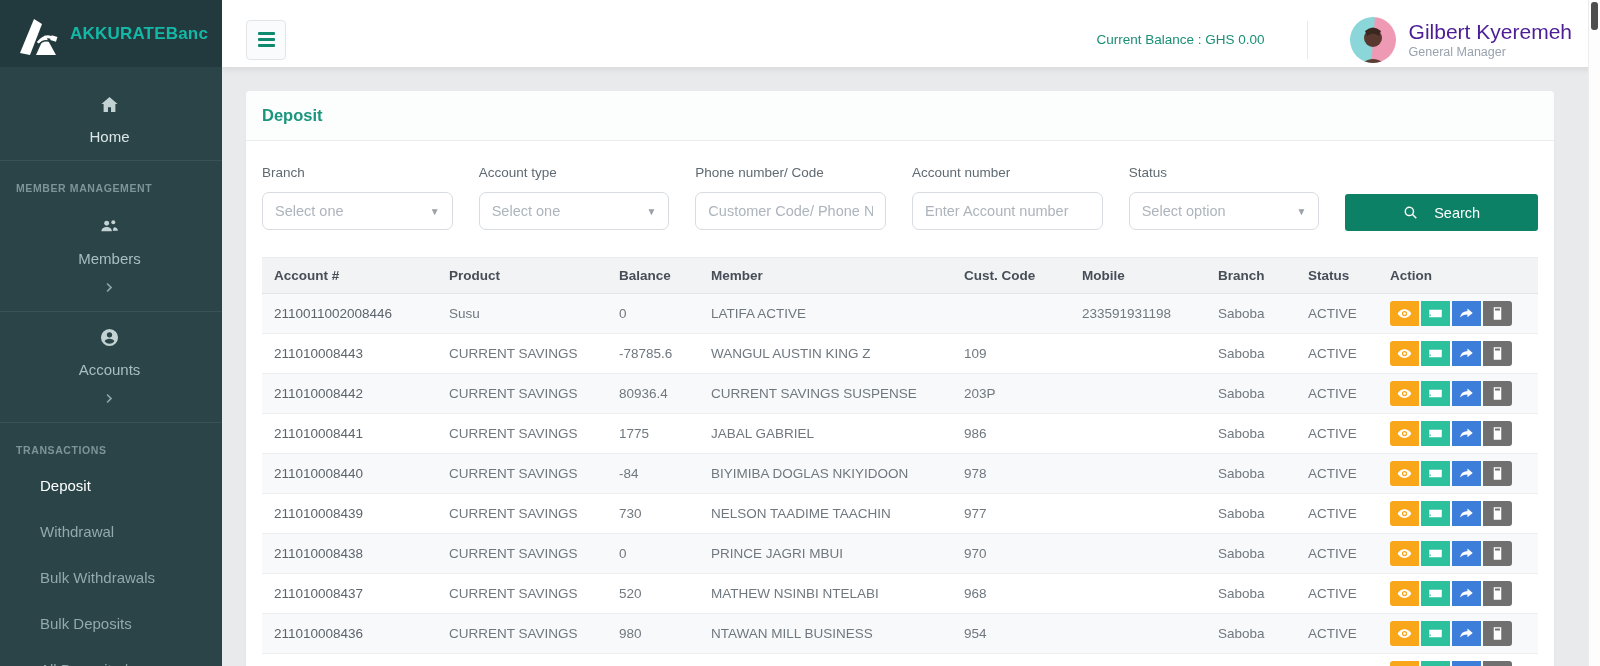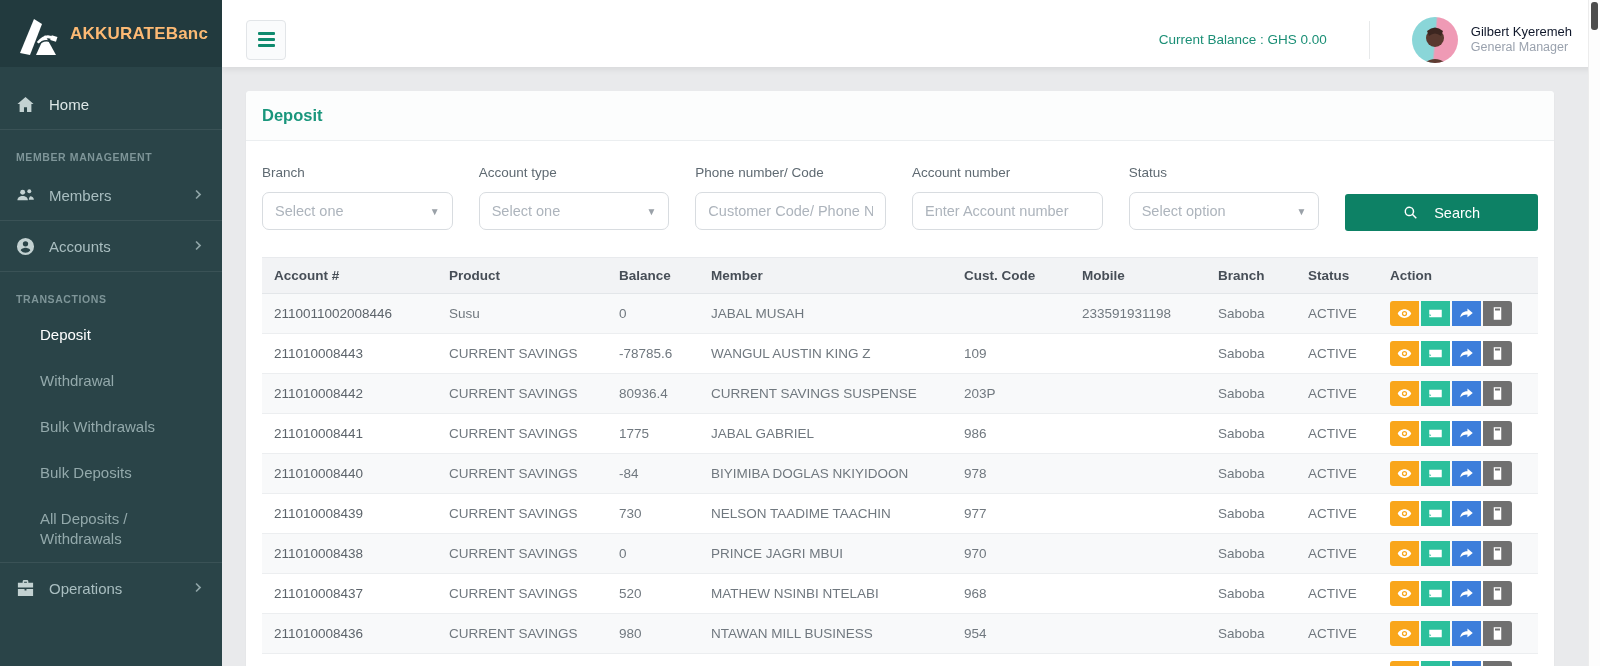--- a/index.html
+++ b/index.html
@@ -5,24 +5,24 @@
   * { margin:0; padding:0; box-sizing:border-box; }
   html,body { width:1600px; height:666px; overflow:hidden; }
   body { font-family:"Liberation Sans", sans-serif; background:#e9eaec; }
   .app { position:relative; width:1600px; height:666px; overflow:hidden; }
 
   
   .sidebar { position:absolute; left:0; top:0; width:222px; height:666px;
              background:var(--sidebar-bg,#2a4448); z-index:5; }
   .brand { height:67px; background:var(--brand-bg,#223a3e); display:flex; align-items:center;
            padding:0 14px; gap:10px; }
-  .brand-name { color:#fdba74; font-weight:bold; font-size:17px; letter-spacing:.2px; }
+  .brand-name { color:#14b8a6; font-weight:bold; font-size:17px; letter-spacing:.2px; }
   .nav { padding-top:12px; }
   .nv-link { display:flex; align-items:center; gap:14px; padding:15px 18px 15px 15px;
-             color:#a9bec0; font-size:15px; cursor:pointer; }
+             color:#a9bec0; font-size:15px; cursor:pointer;flex-direction:column; }
   .nv-link.bright { color:#dde7e7; }
   .nv-link .nv-ic { width:20px; height:20px; flex:0 0 20px; display:flex; align-items:center; justify-content:center; }
   .nv-link .nv-ic svg { width:19px; height:19px; fill:#c3d2d2; }
   .nv-link .lbl { flex:1; }
   .nv-chev { font-size:13px; color:#8fa5a7; }
   .nv-divider { border-top:1px solid rgba(255,255,255,.08); }
   .nv-section { padding:21px 16px 7px 16px; font-size:10.5px; font-weight:bold;
                 letter-spacing:.6px; color:#7e9598; }
   .nv-sub { padding:13px 16px 13px 40px; font-size:15px; color:#93a9ab; cursor:pointer; line-height:20px; }
   .nv-sub.active { color:#ffffff; }
@@ -37,21 +37,21 @@
             padding:12px 28px 0 24px; box-shadow:0 3px 6px rgba(0,0,0,.07); z-index:4; }
   .burger { width:40px; height:40px; border:1px solid #e2e5e8; border-radius:4px; background:#fafbfc;
             display:flex; flex-direction:column; align-items:center; justify-content:center; gap:3px; cursor:pointer; }
   .burger span { display:block; width:17px; height:3px; background:var(--accent,#0f8a6e); border-radius:1px; }
   .balance { margin-left:auto; color:var(--accent-text,#1b8f76); font-size:13.5px; }
   .tb-divider { width:1px; height:38px; background:#e7e9ea; margin:0 42px; }
   .avatar { width:46px; height:46px; border-radius:50%; overflow:hidden; flex:0 0 46px;
             background:linear-gradient(95deg,#8ad6d8 0 48%,#ef9ab5 52% 100%); position:relative; cursor:pointer; }
   .avatar svg { position:absolute; left:0; top:4px; }
   .userblock { margin-left:13px; line-height:1.25; }
-  .user-name { color:#0f172a; font-size:13px; }
+  .user-name { color:#4c1d95; font-size:21px; }
   .user-role { color:#9aa2ae; font-size:12.5px; }
 
   
   .content { position:relative; height:599px; background:#e9eaec; padding:24px; }
   .card { background:#fff; border-radius:4px; box-shadow:0 1px 2px rgba(0,0,0,.05);
           width:1308px; min-height:700px; }
   .card-header { padding:15px 16px; border-bottom:1px solid #ebeef0; background:#fcfdfd;
                  border-radius:4px 4px 0 0; }
   .card-title { color:var(--accent-title,#19967c); font-size:16.5px; font-weight:bold; }
   .card-body { padding:24px 16px 16px 16px; }
@@ -279,21 +279,21 @@
                   <th>Branch</th>
                   <th>Status</th>
                   <th>Action</th>
                 </tr>
               </thead>
             <tbody>
                 <tr>
                   <td class="acct">2110011002008446</td>
                   <td>Susu</td>
                   <td>0</td>
-                  <td>JABAL MUSAH</td>
+                  <td>LATIFA ACTIVE</td>
                   <td></td>
                   <td>233591931198</td>
                   <td>Saboba</td>
                   <td>ACTIVE</td>
                   <td>
                     <div class="act-group">
                       <button class="act-btn act-view">
                         <svg viewBox="0 0 24 24">
                           <path d="M12 5C6.5 5 2.6 8.8 1.2 12 2.6 15.2 6.5 19 12 19s9.4-3.8 10.8-7C21.4 8.8 17.5 5 12 5zm0 11.2A4.2 4.2 0 1112 7.8a4.2 4.2 0 010 8.4zm0-6.4a2.2 2.2 0 100 4.4 2.2 2.2 0 000-4.4z"></path>
                         </svg>

